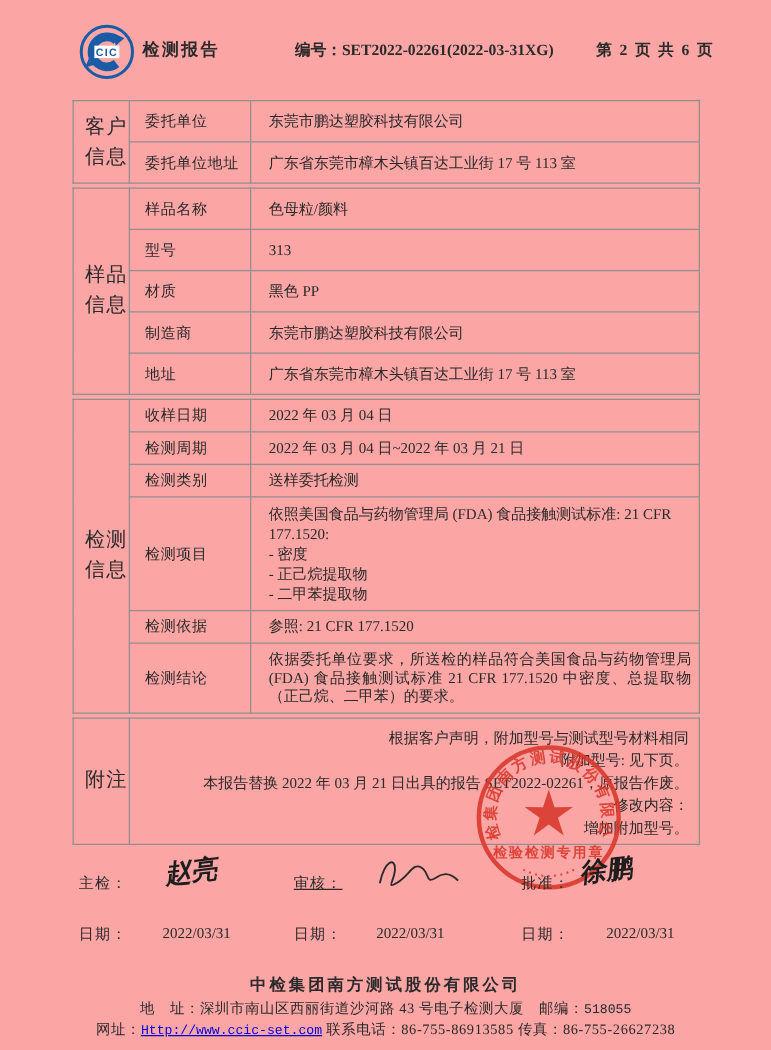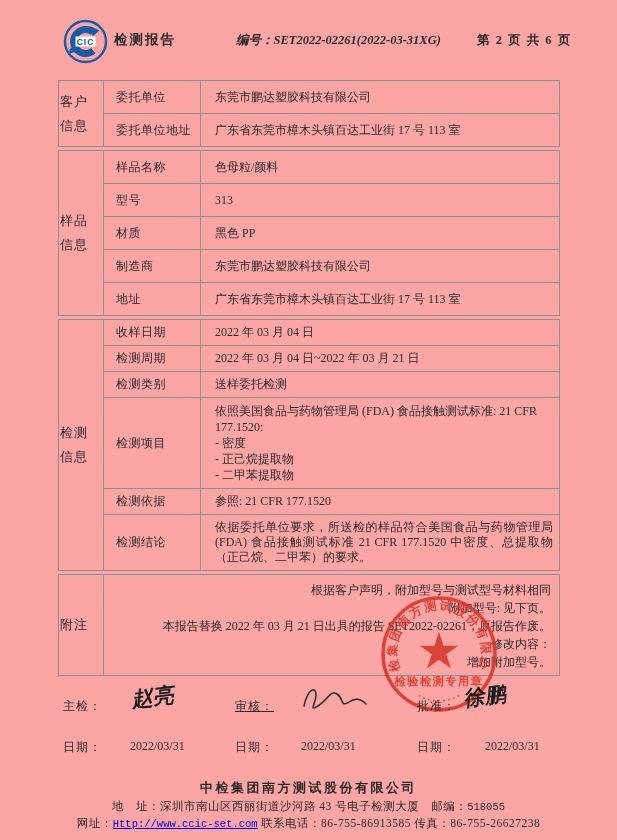--- a/index.html
+++ b/index.html
@@ -2,27 +2,27 @@
 <html><head>
 <meta charset="utf-8">
 <style>
   html,body{margin:0;padding:0;background:#e8e8e8;}
   .page{position:relative;width:617px;height:840px;margin:0 auto;background:#fca5a5;overflow:hidden;
         font-family:"Liberation Serif","DejaVu Serif",serif;color:#2a2a2a;}
   
   .header{position:absolute;top:14px;left:0;width:100%;height:54px;}
   .logo{position:absolute;left:62px;top:4px;width:47px;height:47px;}
   .hdr-title{position:absolute;left:114px;top:17px;font-weight:bold;font-size:13.5px;letter-spacing:2px;}
-  .hdr-no{position:absolute;left:236px;top:18px;font-weight:bold;font-size:12.5px;font-style:italic;}
+  .hdr-no{position:absolute;left:236px;top:18px;font-weight:bold;font-size:12.5px;}
   .hdr-page{position:absolute;left:477px;top:18px;font-weight:bold;font-size:12.5px;letter-spacing:1.5px;white-space:nowrap;}
   
   .tables{position:absolute;top:80px;left:58px;width:502px;}
   table.sec{border-collapse:collapse;width:100%;table-layout:fixed;margin-bottom:3px;font-size:12px;}
   table.sec td{border:1px solid #8f8f8f;vertical-align:middle;word-break:break-word;}
-  td.hd{text-align:left;white-space:pre-line;line-height:24px;font-size:13px;letter-spacing:1px;}
+  td.hd{text-align:right;white-space:pre-line;line-height:24px;font-size:16px;letter-spacing:1px;}
   td.lb{padding-left:12px;letter-spacing:0.5px;}
   td.vl{padding-left:14px;padding-right:8px;border-radius:15px;}
   tr.h33{height:33px;}
   tr.h26{height:26px;}
   .ml{white-space:pre-line;line-height:16px;padding-top:5px;padding-bottom:5px;}
   .concl{line-height:15px;padding:5px 6px 5px 14px;text-align:justify;}
   .notes-cell{white-space:pre-line;line-height:18px;padding:6px 8px 4px 12px;vertical-align:top;text-align:right;}
   
   .sign-layer{position:absolute;left:0;top:0;width:617px;height:840px;pointer-events:none;}
   .slabel{position:absolute;font-size:12px;letter-spacing:1px;}

